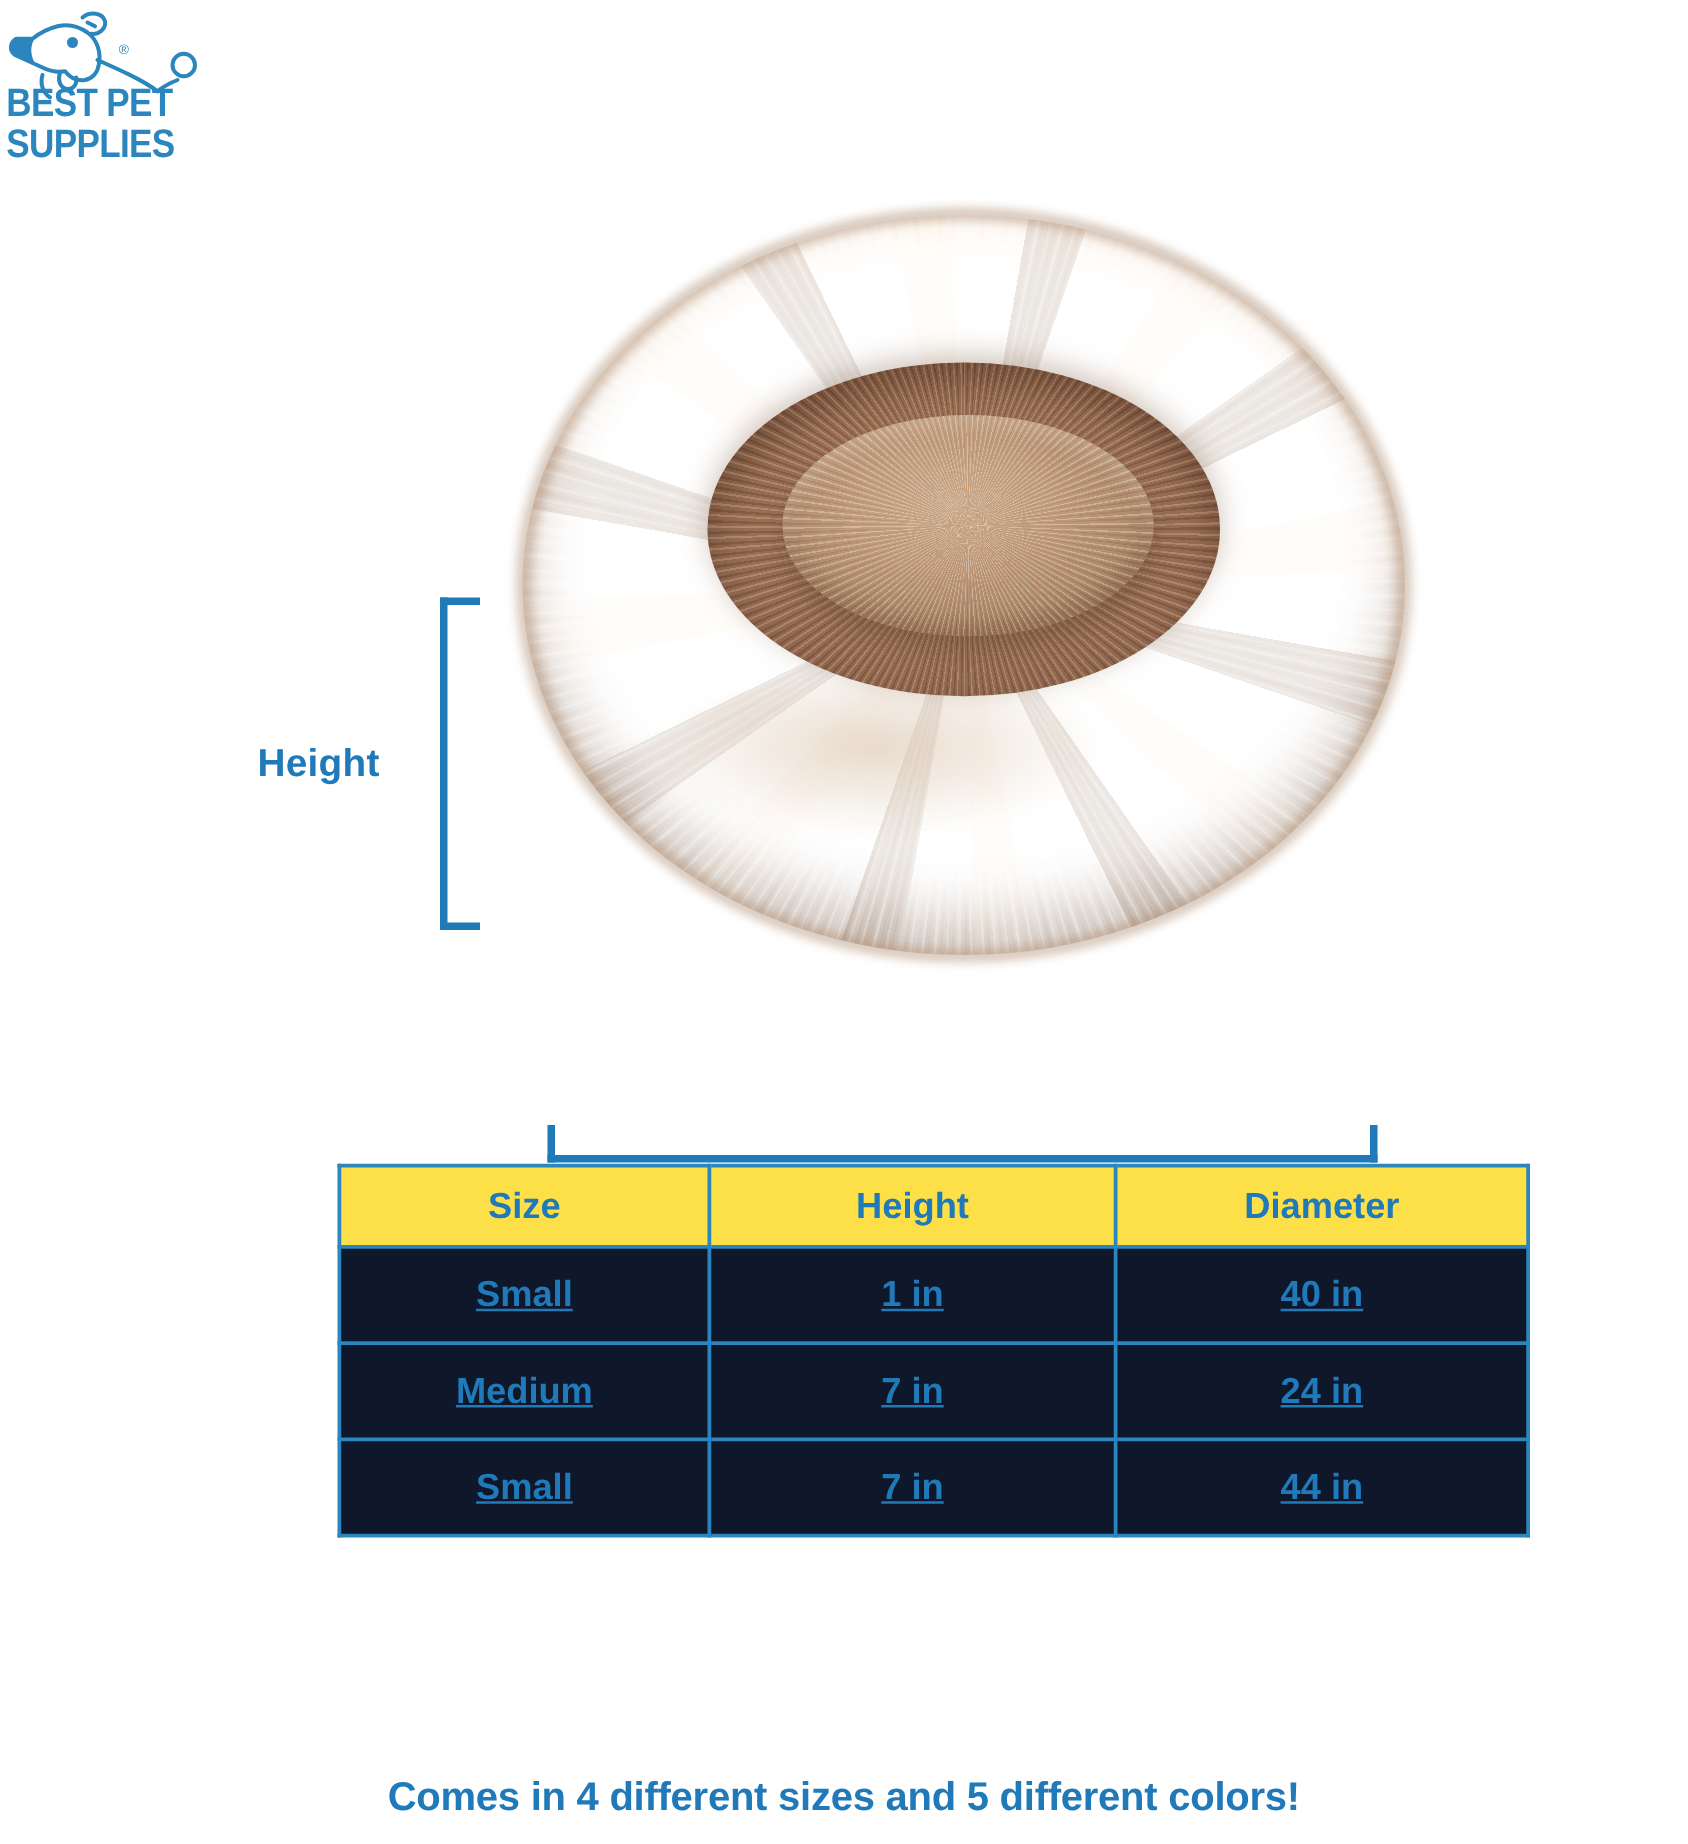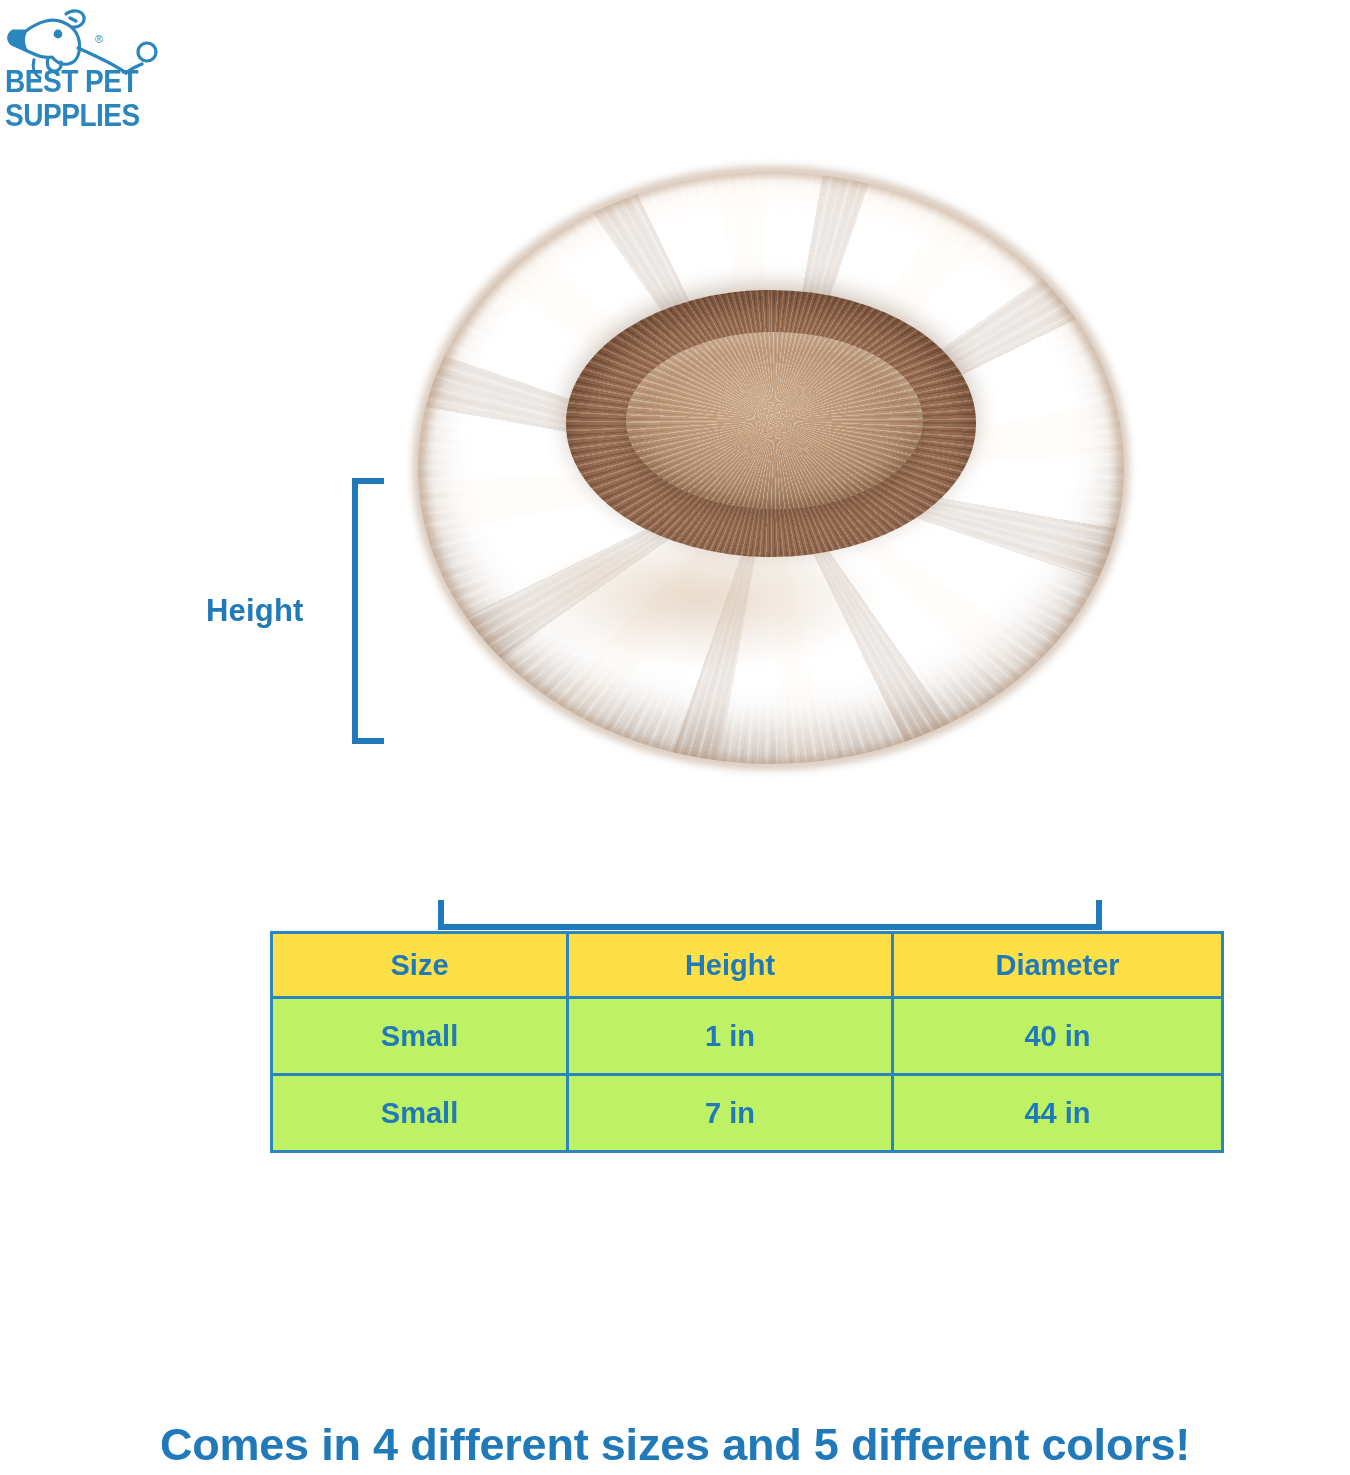--- a/index.html
+++ b/index.html
@@ -240,33 +240,33 @@
     color: #2079b8;
     font-weight: bold;
     font-size: 29px;
     height: 72px;
     vertical-align: middle;
   }
   #size-table th {
     background: #fde047;
     height: 60px;
   }
-  #size-table td { background: #bef264; }
+  #size-table td { background: #0f172a; text-decoration: underline; }
   #size-table col.c1 { width: 296px; }
   #size-table col.c2 { width: 325px; }
   #size-table col.c3 { width: 330px; }
 
   
   #footer-caption {
     position: absolute;
     left: 0;
     top: 1419px;
     width: 1350px;
     text-align: center;
-    font-size: 45px;
+    font-size: 32px;
     font-weight: bold;
     color: #2079b8;
     letter-spacing: -0.2px;
   }
 </style>
 </head>
 <body>
 
 <div id="logo">
   <svg width="160" height="126" viewBox="0 0 160 126" xmlns="http://www.w3.org/2000/svg">
@@ -339,20 +339,25 @@
       <th>Diameter</th>
     </tr>
   </thead>
   <tbody>
     <tr>
       <td>Small</td>
       <td>1 in</td>
       <td>40 in</td>
     </tr>
     <tr>
+      <td>Medium</td>
+      <td>7 in</td>
+      <td>24 in</td>
+    </tr>
+    <tr>
       <td>Small</td>
       <td>7 in</td>
       <td>44 in</td>
     </tr>
   </tbody>
 </table>
 
 <div id="footer-caption">Comes in 4 different sizes and 5 different colors!</div>
 
 </body></html>

